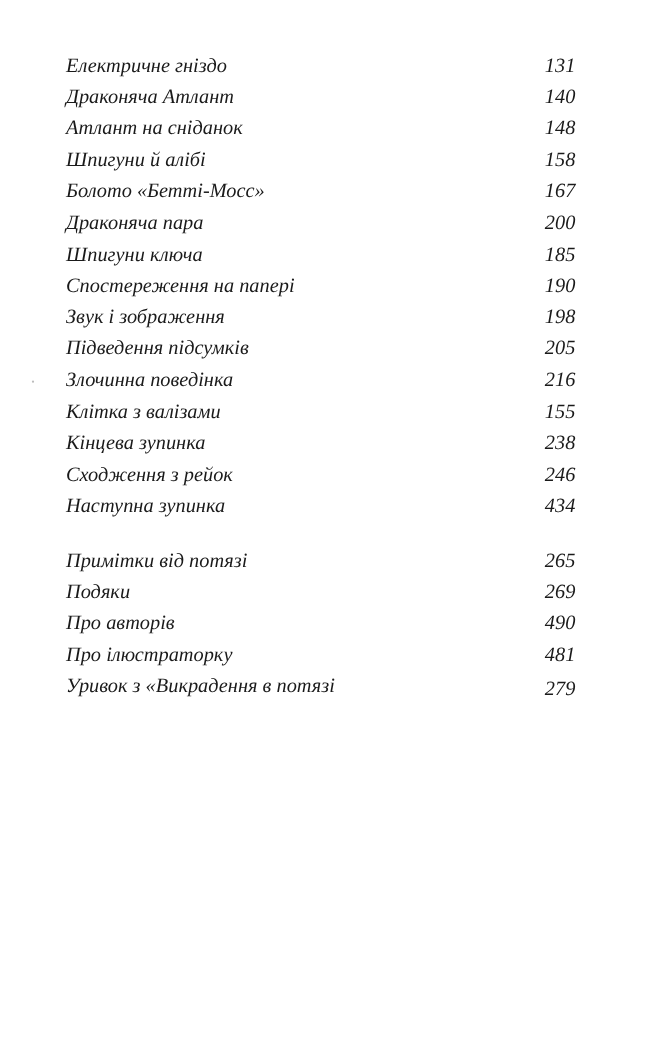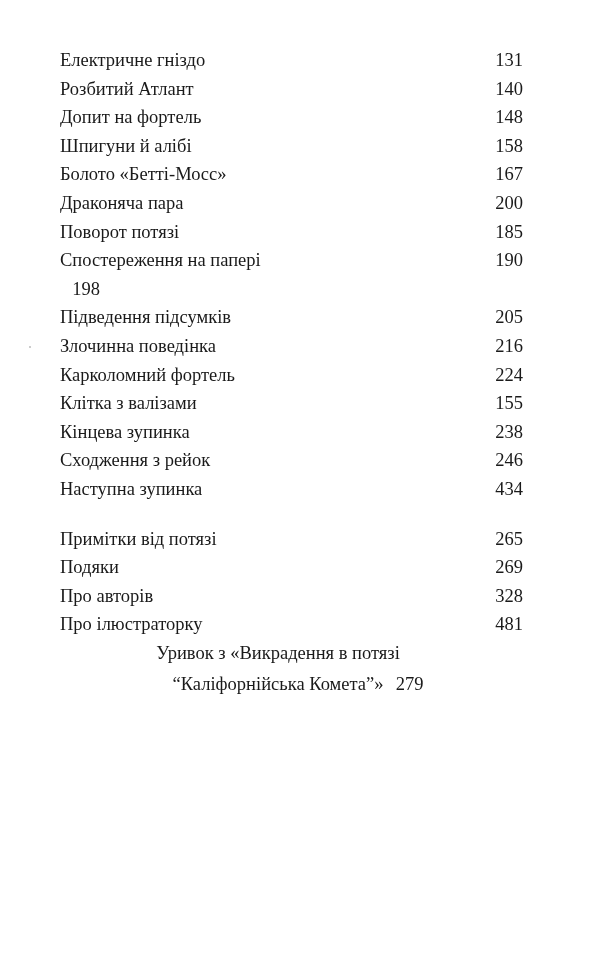--- a/index.html
+++ b/index.html
@@ -13,20 +13,21 @@
       position: relative;
       overflow: hidden;
       font-family: "Liberation Serif", "DejaVu Serif", serif;
       color: #1a1a1a;
     }
     .toc {
       position: absolute;
       left: 60px;
       top: 46px;
       width: 463px;
+      font-style: italic;
     }
     .toc-section {
       margin: 0;
       padding: 0;
     }
     .toc-section + .toc-section {
       margin-top: 21px;
     }
     .toc-row {
       display: flex;
@@ -38,23 +39,22 @@
     }
     .toc-row .title {
       white-space: nowrap;
     }
     .toc-row .page {
       text-align: right;
       min-width: 40px;
     }
     .toc-row.multi {
       height: auto;
-      flex-direction: column;
-      align-items: center;
-      margin-left: 13px;
+      flex-direction: row;
+      align-items: flex-start;
     }
     .toc-row.multi .line {
       display: flex;
       justify-content: space-between;
       height: 28.6px;
       line-height: 28.6px;
     }
     .toc-row.multi .line + .line {
       margin-top: 3px;
     }
@@ -73,61 +73,58 @@
 
 <div class="dot"></div>
 
 <div class="toc">
   <div class="toc-section" id="chapters">
       <div class="toc-row">
         <span class="title">Електричне гніздо</span>
         <span class="page">131</span>
       </div>
       <div class="toc-row">
-        <span class="title">Розбитий Атлант</span>
+        <span class="title">Драконяча Атлант</span>
         <span class="page">140</span>
       </div>
       <div class="toc-row">
-        <span class="title">Допит на фортель</span>
+        <span class="title">Атлант на сніданок</span>
         <span class="page">148</span>
       </div>
       <div class="toc-row">
         <span class="title">Шпигуни й алібі</span>
         <span class="page">158</span>
       </div>
       <div class="toc-row">
         <span class="title">Болото «Бетті-Мосс»</span>
         <span class="page">167</span>
       </div>
       <div class="toc-row">
         <span class="title">Драконяча пара</span>
         <span class="page">200</span>
       </div>
       <div class="toc-row">
-        <span class="title">Поворот потязі</span>
+        <span class="title">Шпигуни ключа</span>
         <span class="page">185</span>
       </div>
       <div class="toc-row">
         <span class="title">Спостереження на папері</span>
         <span class="page">190</span>
       </div>
       <div class="toc-row">
+        <span class="title">Звук і зображення</span>
         <span class="page">198</span>
       </div>
       <div class="toc-row">
         <span class="title">Підведення підсумків</span>
         <span class="page">205</span>
       </div>
       <div class="toc-row">
         <span class="title">Злочинна поведінка</span>
         <span class="page">216</span>
-      </div>
-      <div class="toc-row">
-        <span class="title">Карколомний фортель</span>
-        <span class="page">224</span>
       </div>
       <div class="toc-row">
         <span class="title">Клітка з валізами</span>
         <span class="page">155</span>
       </div>
       <div class="toc-row">
         <span class="title">Кінцева зупинка</span>
         <span class="page">238</span>
       </div>
       <div class="toc-row">
@@ -143,30 +140,29 @@
       <div class="toc-row">
         <span class="title">Примітки від потязі</span>
         <span class="page">265</span>
       </div>
       <div class="toc-row">
         <span class="title">Подяки</span>
         <span class="page">269</span>
       </div>
       <div class="toc-row">
         <span class="title">Про авторів</span>
-        <span class="page">328</span>
+        <span class="page">490</span>
       </div>
       <div class="toc-row">
         <span class="title">Про ілюстраторку</span>
         <span class="page">481</span>
       </div>
       <div class="toc-row multi">
         <div class="line">
           <span class="title">Уривок з «Викрадення в потязі</span>
           <span class="page"></span>
         </div>
         <div class="line">
-          <span class="title">“Каліфорнійська Комета”»</span>
           <span class="page">279</span>
         </div>
       </div>
     </div>
 </div>
 
 </body></html>

